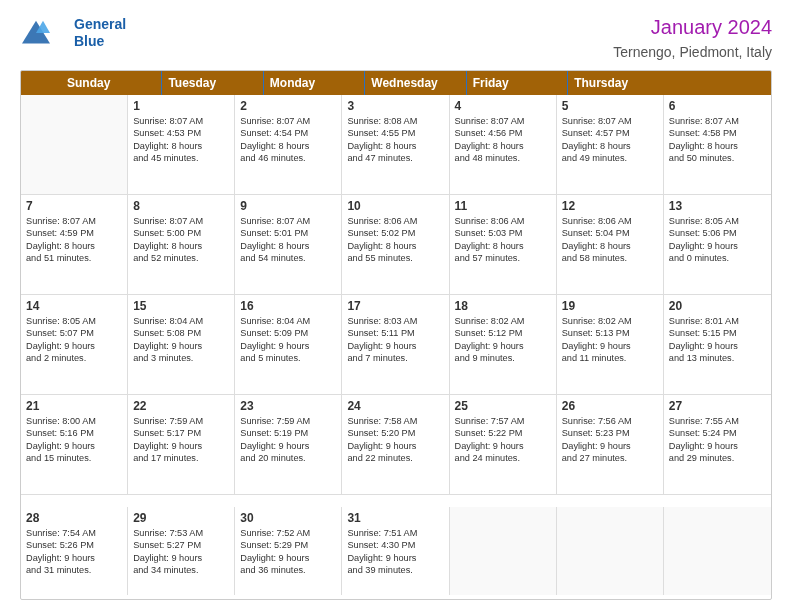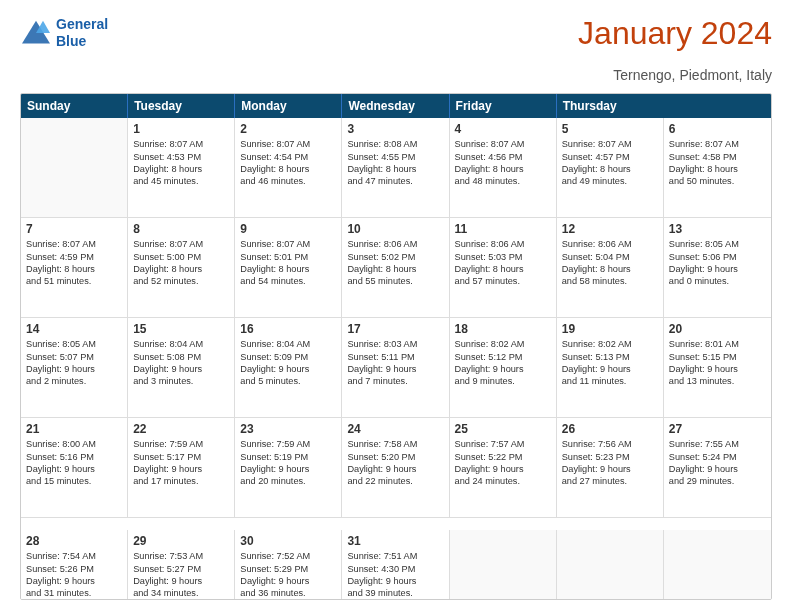--- a/index.html
+++ b/index.html
@@ -27,49 +27,50 @@
       display: flex;
       align-items: center;
       gap: 4px;
     }
     .logo-text {
       font-size: 14px;
       font-weight: bold;
       color: #333;
       line-height: 1.2;
     }
-    .logo-text .blue { color: #1a5fa8; }
+    .logo-text .blue { color: #1a5fa8; margin-left: 18px; }
     .logo-icon {
       width: 32px;
       height: 28px;
     }
     .title-block {
       text-align: right;
     }
     .month-title {
-      font-size: 32px;
+      font-size: 20px;
       font-weight: 300;
-      color: #c2410c;
+      color: #a21caf;
       line-height: 1.1;
     }
     .location {
       font-size: 14px;
       color: #555;
-      margin-top: 16px;
+      margin-top: 6px;
     }
     .calendar {
       flex: 1;
       border: 1px solid #ccc;
       border-radius: 2px;
       overflow: hidden;
     }
     .cal-header {
       display: grid;
       grid-template-columns: repeat(7, 1fr);
-      background: #0c4a6e;
+      background: #a16207;
+      padding-left: 40px;
     }
     .cal-header-cell {
       color: #fff;
       font-size: 12px;
       font-weight: bold;
       padding: 5px 6px;
       border-right: 1px solid #2a6fc0;
       text-align: left;
     }
     .cal-header-cell:last-child { border-right: none; }

